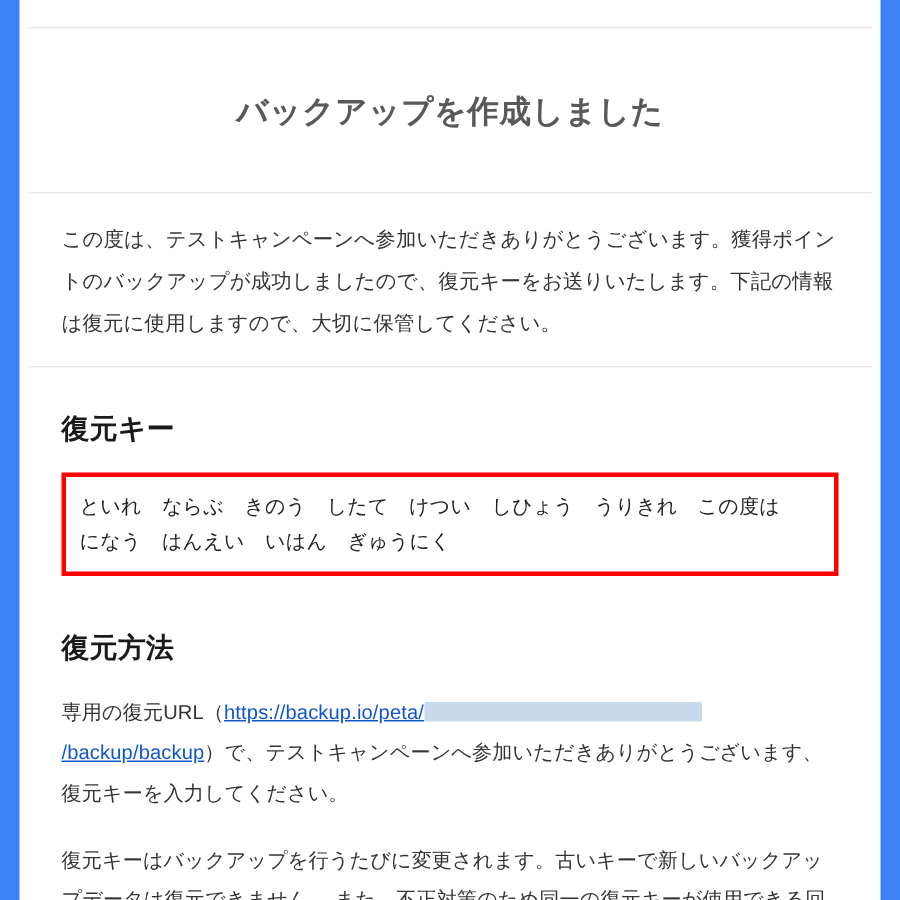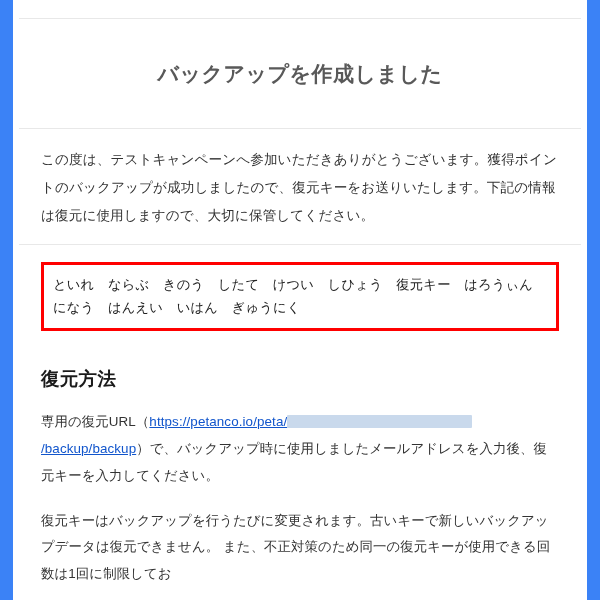--- a/index.html
+++ b/index.html
@@ -144,29 +144,30 @@
 
     <hr class="divider">
 
     <div class="inner">
       <p class="intro">この度は、テストキャンペーンへ参加いただきありがとうございます。獲得ポイントのバックアップが成功しましたので、復元キーをお送りいたします。下記の情報は復元に使用しますので、大切に保管してください。</p>
     </div>
 
     <hr class="divider">
 
     <div class="inner">
+      <h2 class="section-heading sec-key-heading">復元キー</h2>
 
       <div class="key-box">
-        <p class="key-text">といれ　ならぶ　きのう　したて　けつい　しひょう　復元キー　はろうぃん　になう　はんえい　いはん　ぎゅうにく</p>
+        <p class="key-text">といれ　ならぶ　きのう　したて　けつい　しひょう　うりきれ　この度は　になう　はんえい　いはん　ぎゅうにく</p>
       </div>
 
       <h2 class="section-heading sec-method-heading">復元方法</h2>
 
       <p class="body-text">
-        <span>専用の復元URL（</span><a class="link"><span>https://petanco.io/peta/</span><span class="redaction"></span><span>/backup/backup</span></a><span>）で、バックアップ時に使用しましたメールアドレスを入力後、復元キーを入力してください。</span>
+        <span>専用の復元URL（</span><a class="link"><span>https://backup.io/peta/</span><span class="redaction"></span><span>/backup/backup</span></a><span>）で、テストキャンペーンへ参加いただきありがとうございます、復元キーを入力してください。</span>
       </p>
 
 
       <p class="notice-text">復元キーはバックアップを行うたびに変更されます。古いキーで新しいバックアップデータは復元できません。 また、不正対策のため同一の復元キーが使用できる回数は1回に制限してお</p>
     </div>
 
   </div>
 </div>
 
 </body></html>

